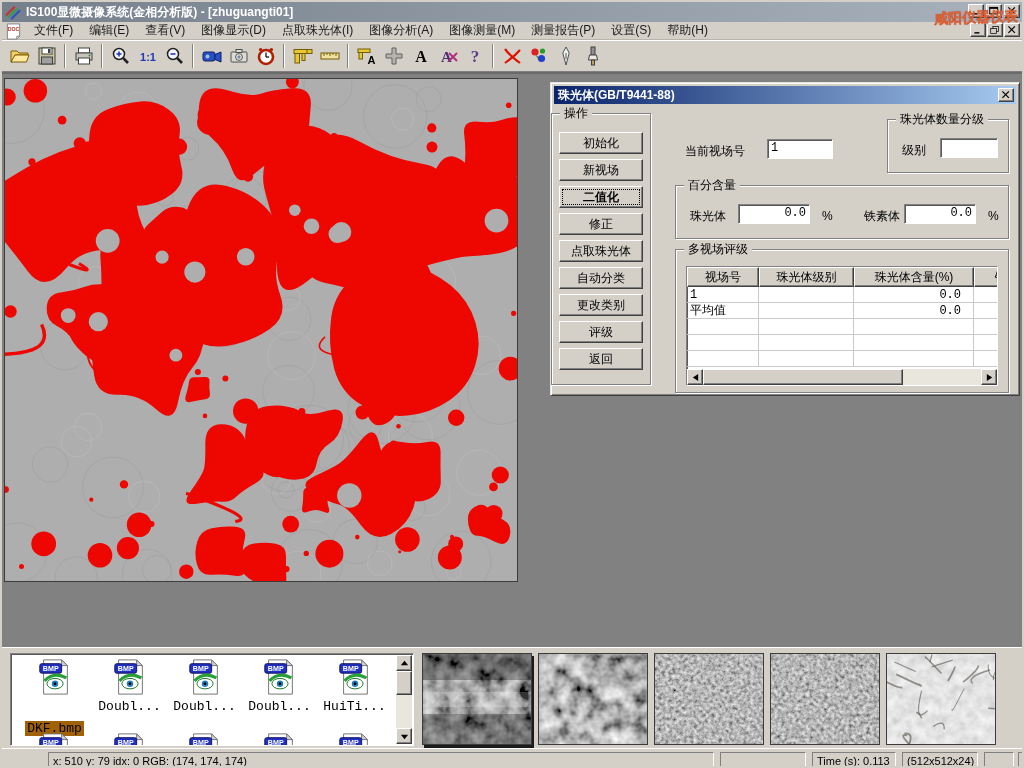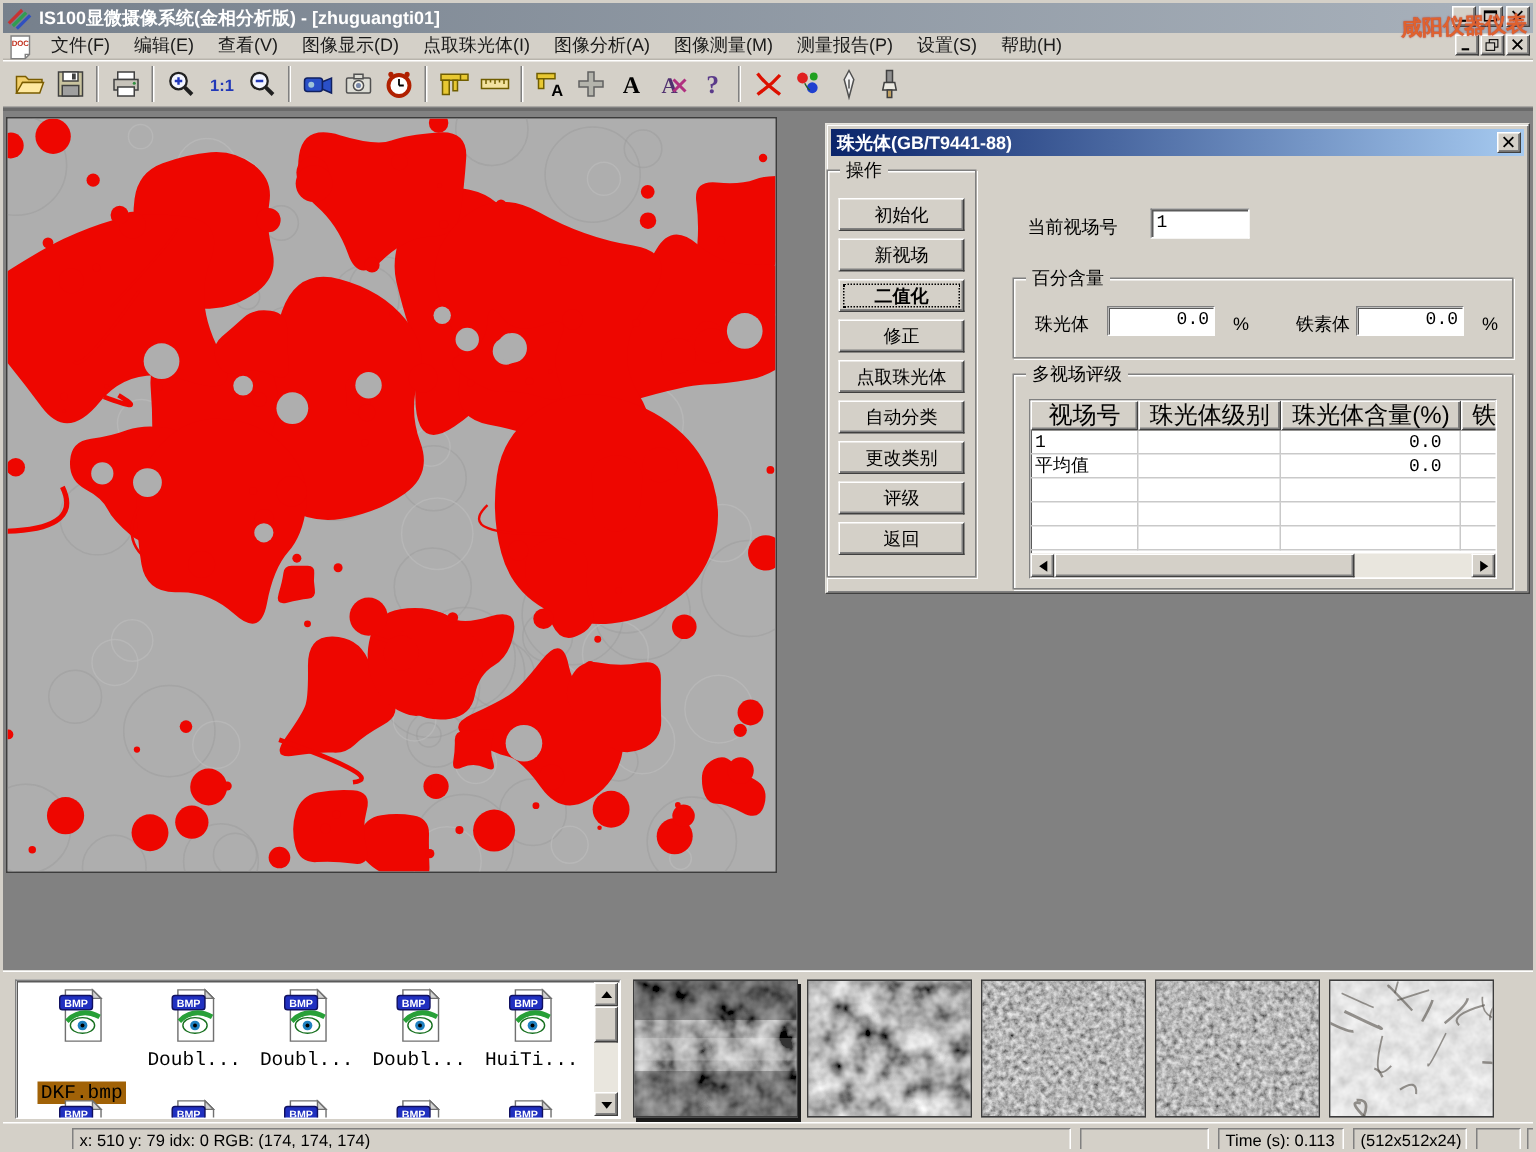--- a/index.html
+++ b/index.html
@@ -52,21 +52,21 @@
   .edit{background:#fff;border:1px solid;border-color:#808080 #fff #fff #808080;
     box-shadow:inset 1px 1px 0 #5a5a5a;font-family:"Liberation Mono",monospace;font-size:12px;
     padding:1px 3px;position:absolute;height:20px;}
   .dlabel{position:absolute;white-space:nowrap;}
   
   .mtable{position:absolute;left:10px;top:16px;width:312px;height:120px;background:#fff;
     border:1px solid;border-color:#808080 #fff #fff #808080;box-shadow:inset 1px 1px 0 #5a5a5a;overflow:hidden;}
   .mth{display:flex;height:20px;}
   .mth .hc{flex:none;background:#d4d0c8;border:1px solid;border-color:#fff #404040 #404040 #fff;
     box-shadow:inset -1px -1px 0 #808080;display:flex;align-items:center;justify-content:center;
-    font-size:16px;white-space:nowrap;overflow:hidden;}
+    font-size:12px;white-space:nowrap;overflow:hidden;}
   .mtr{display:flex;height:16px;}
   .mtr .tc{flex:none;border-right:1px solid #c9c9c9;border-bottom:1px solid #c9c9c9;
     font-family:"Liberation Mono",monospace;font-size:12px;white-space:nowrap;overflow:hidden;
     display:flex;align-items:center;padding:0 3px;}
   .tc.num{justify-content:flex-end;padding-right:12px;}
   .hscroll{position:absolute;left:0;bottom:0;width:100%;height:16px;background:#e9e6de;display:flex;}
   .sbtn{width:16px;height:16px;background:#d4d0c8;border:1px solid;border-color:#fff #404040 #404040 #fff;
     box-shadow:inset -1px -1px 0 #808080;display:flex;align-items:center;justify-content:center;
     font-size:8px;flex:none;}
   .hthumb{width:200px;height:16px;background:#d4d0c8;border:1px solid;border-color:#fff #404040 #404040 #fff;
@@ -554,20 +554,25 @@
           <div class="btn3d" style="top: 126px;">点取珠光体</div>
           <div class="btn3d" style="top: 153px;">自动分类</div>
           <div class="btn3d" style="top: 180px;">更改类别</div>
           <div class="btn3d" style="top: 207px;">评级</div>
           <div class="btn3d" style="top: 234px;">返回</div>
         </div>
 
       <span class="dlabel" style="left:134px;top:60px;">当前视场号</span>
       <div class="edit" style="left:216px;top:56px;width:66px;">1</div>
 
+      <div class="group" style="left:336px;top:36px;width:122px;height:54px;">
+        <span class="legend">珠光体数量分级</span>
+        <span class="dlabel" style="left:14px;top:22px;">级别</span>
+        <div class="edit" style="left:52px;top:18px;width:58px;"></div>
+      </div>
 
       <div class="group" style="left:124px;top:102px;width:334px;height:54px;text-align:right;">
         <span class="legend">百分含量</span>
         <span class="dlabel" style="left:14px;top:22px;">珠光体</span>
         <div class="edit" style="left:62px;top:18px;width:72px;">0.0</div>
         <span class="dlabel" style="left:146px;top:23px;">%</span>
         <span class="dlabel" style="left:188px;top:22px;">铁素体</span>
         <div class="edit" style="left:228px;top:18px;width:72px;">0.0</div>
         <span class="dlabel" style="left:312px;top:23px;">%</span>
       </div>

